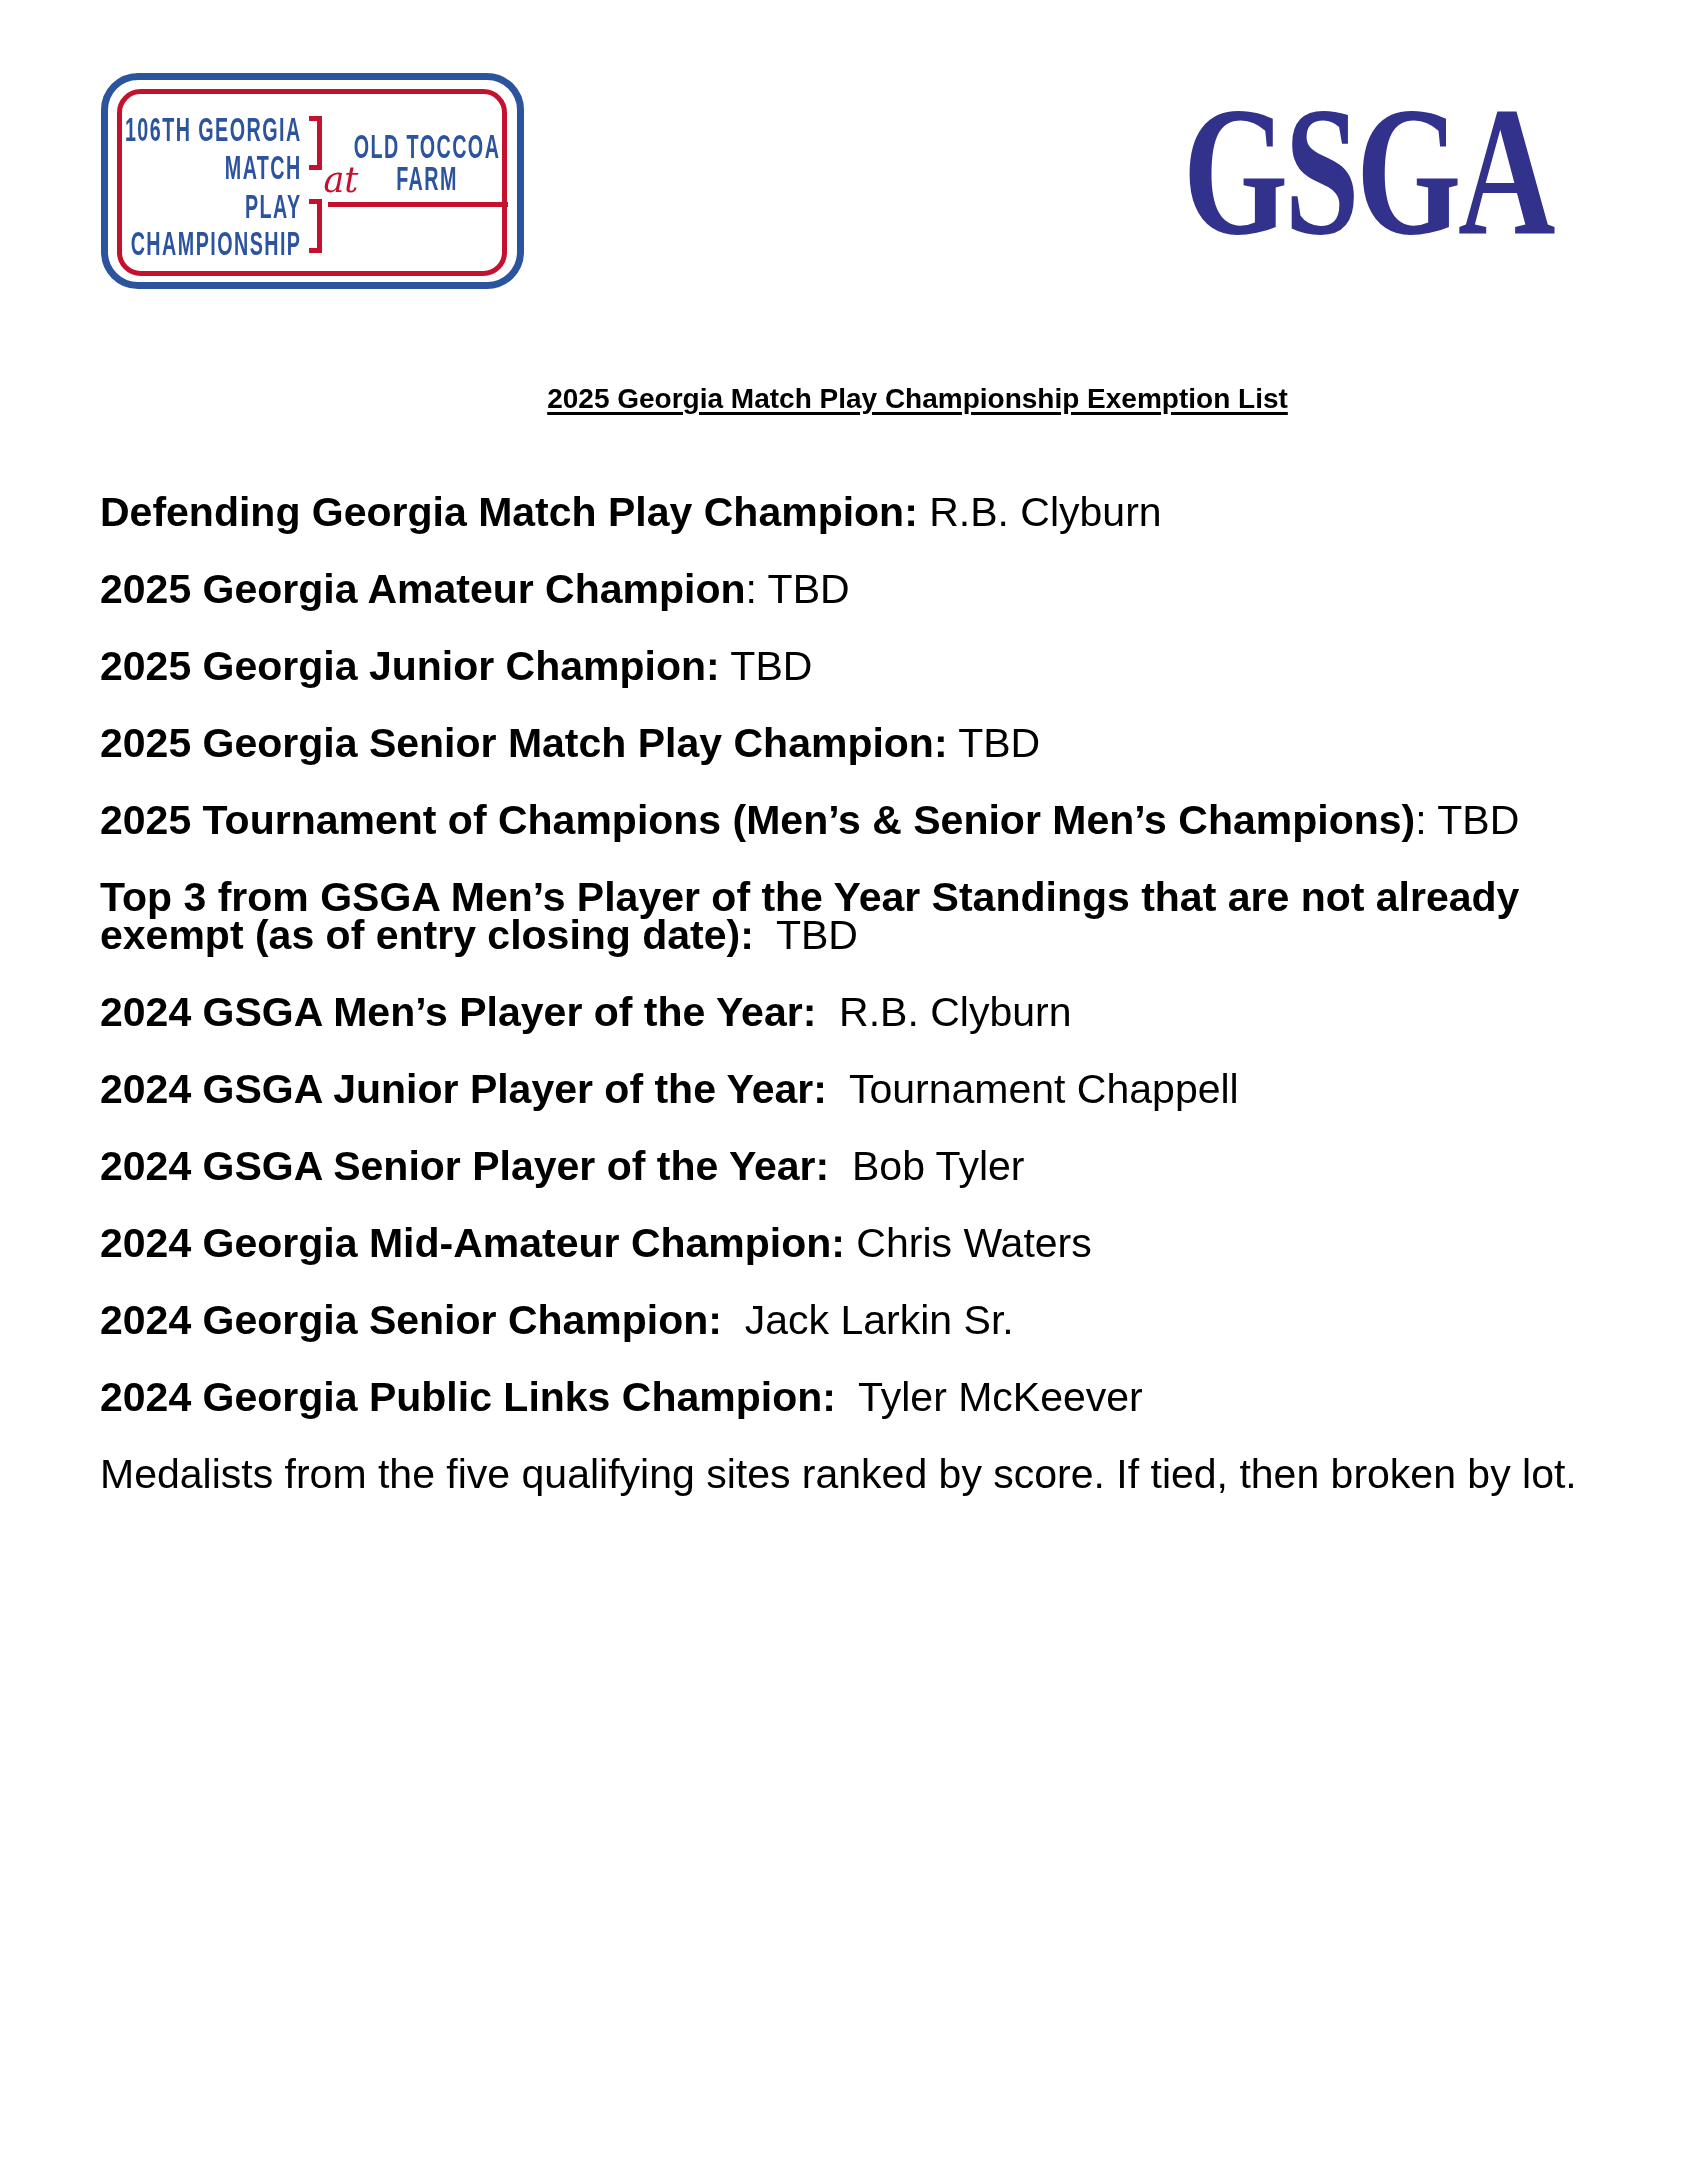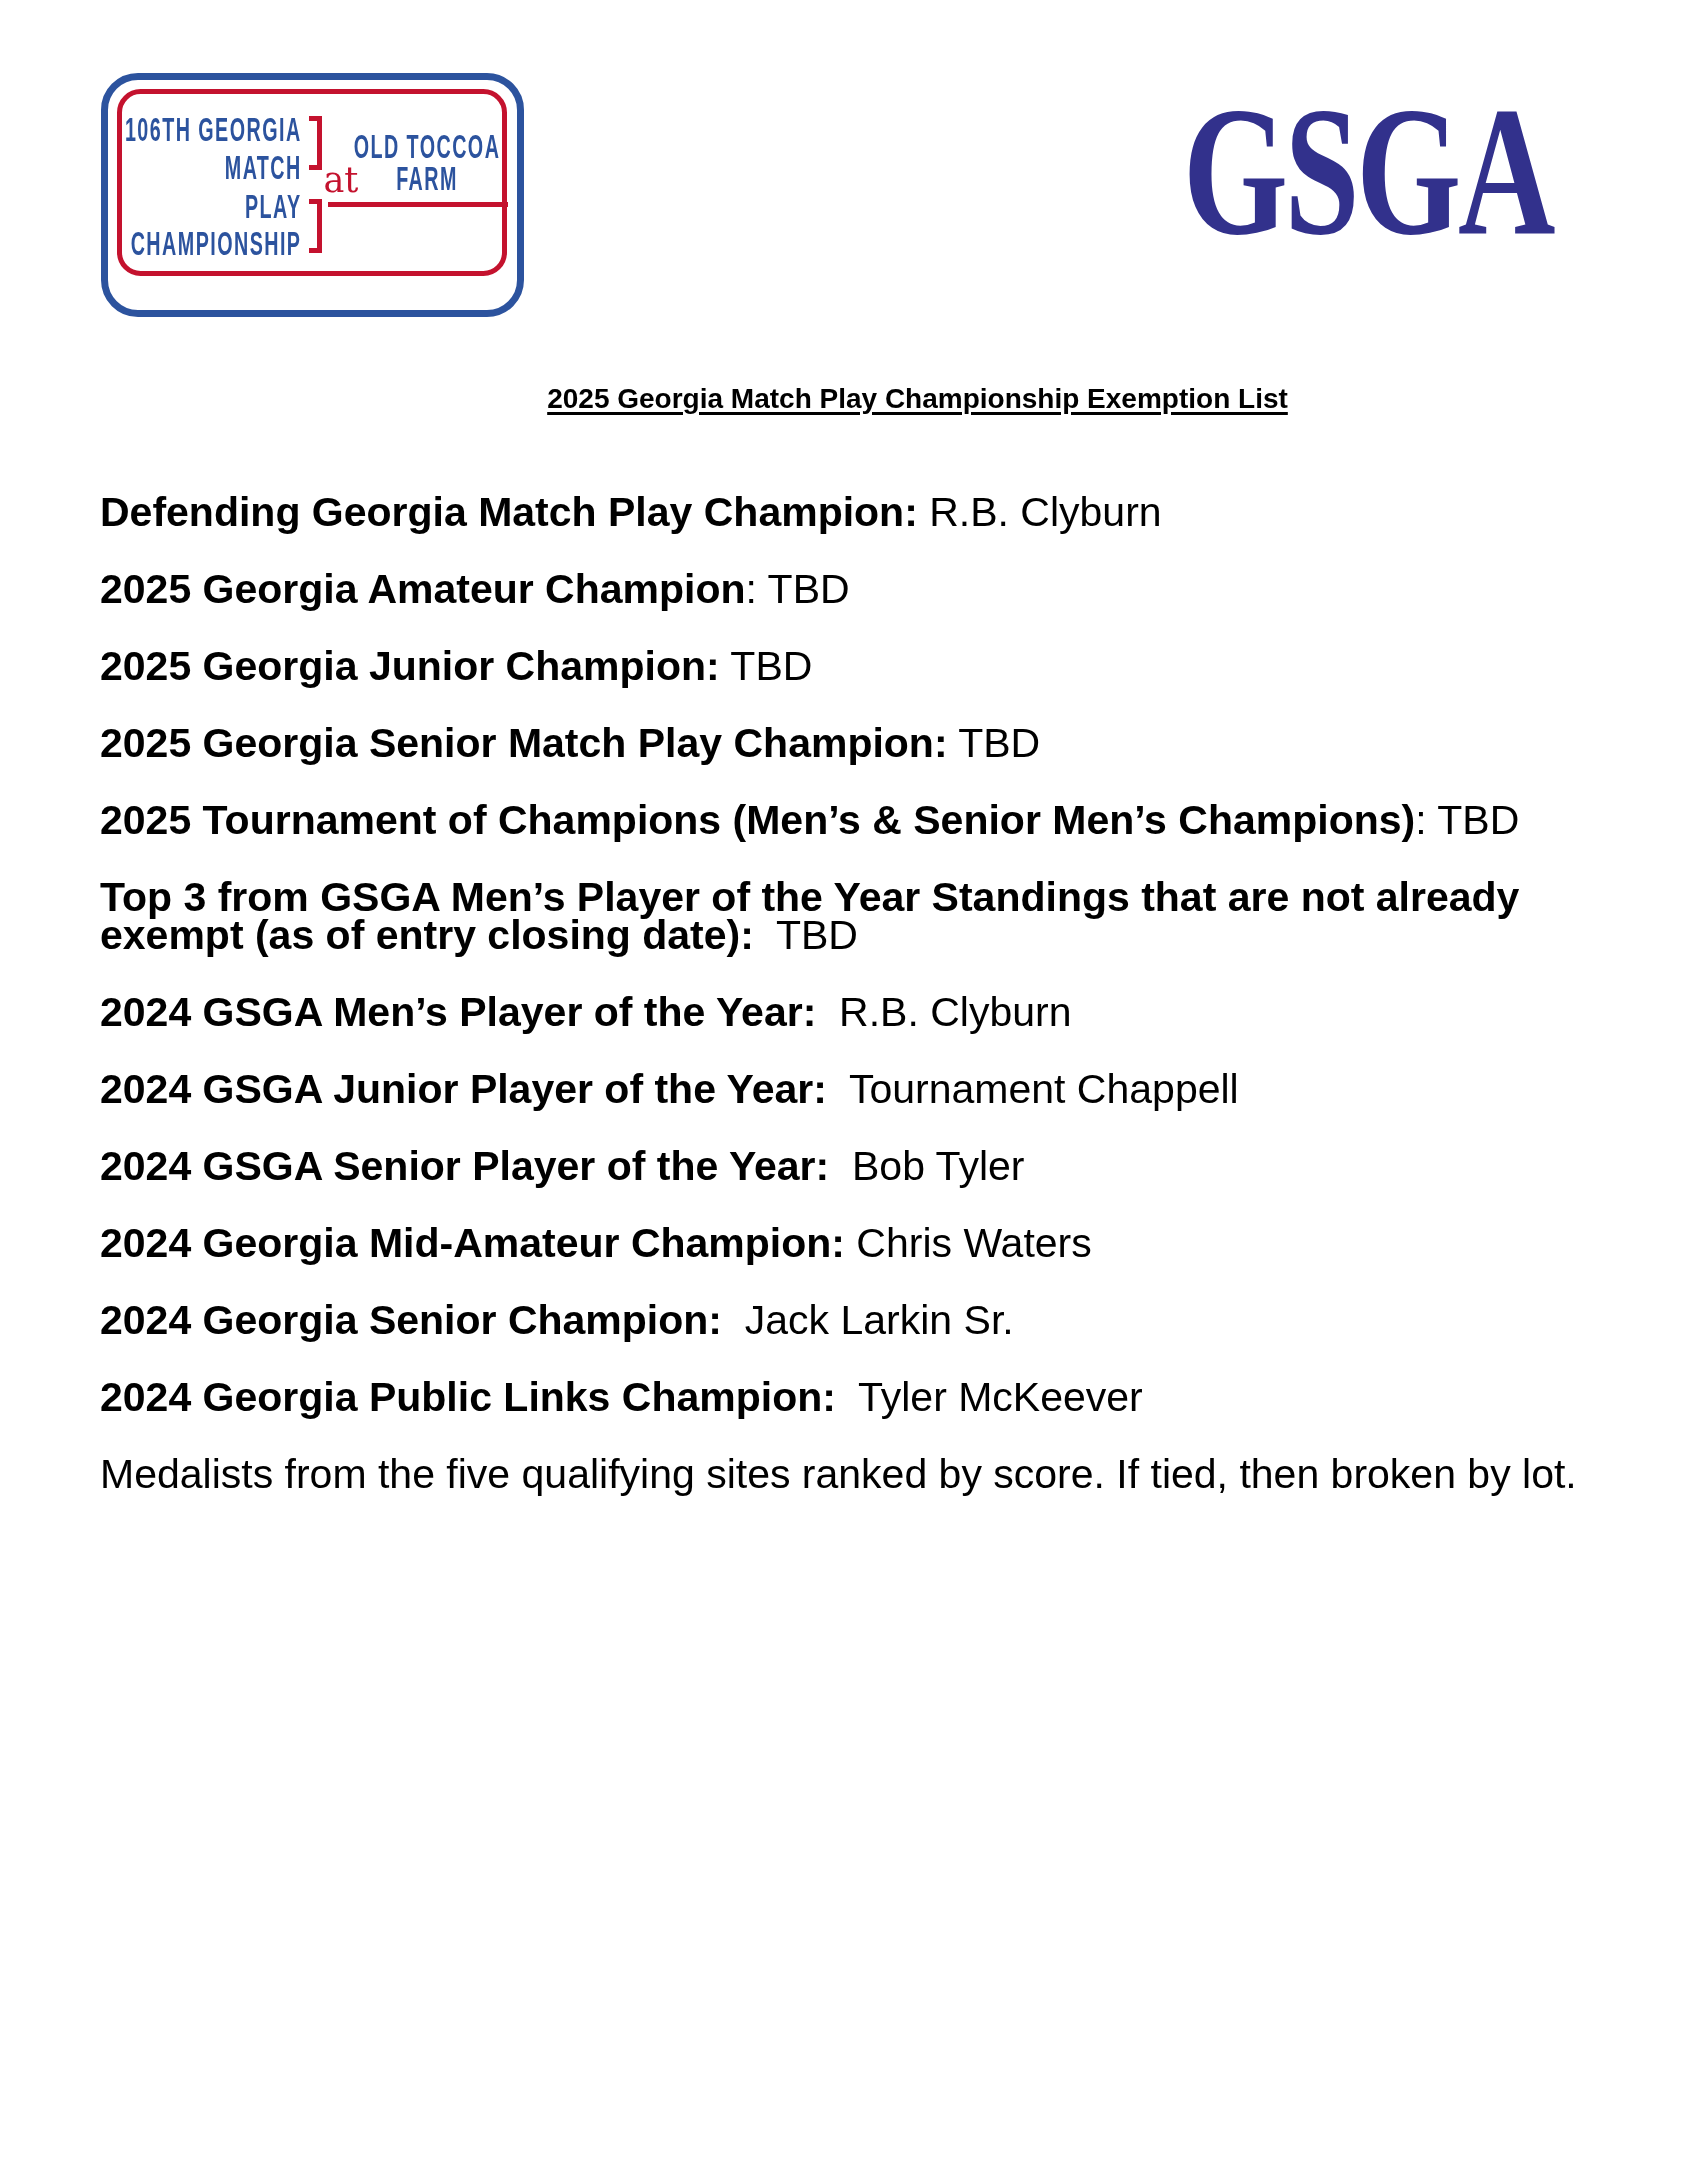--- a/index.html
+++ b/index.html
@@ -8,21 +8,21 @@
     background:#ffffff;
     font-family:"Liberation Sans", sans-serif;
     color:#000;
     position:relative;
     overflow:hidden;
   }
 
   
   .event-logo {
     position:absolute; left:101px; top:73px;
-    width:423px; height:244px;
+    width:423px; height:216px;
     border:7.6px solid #2C539E;
     border-radius:37px;
     box-sizing:border-box;
     background:#fff;
   }
   .event-logo .layer { position:absolute; left:-7.6px; top:-7.6px; width:423px; height:216px; }
   .event-logo .inner-red {
     position:absolute; left:17px; top:17px; right:16px; bottom:12.7px;
     border:5px solid #C4122E; border-radius:23.6px;
     box-sizing:border-box;
@@ -34,21 +34,21 @@
   }
   .left-line  { right:222px; transform:scaleX(0.58); transform-origin:right center; }
   .right-line { left:327px;  transform:translateX(-50%) scaleX(0.58); transform-origin:center; }
   .bracket {
     position:absolute; left:209px; width:12.7px; height:54px;
     border:5px solid #C4122E; border-left:none;
     box-sizing:border-box;
   }
   .at-script {
     position:absolute; left:223px; top:91px;
-    font-family:"DejaVu Serif", serif; 
+    font-family:"DejaVu Serif", serif; font-style:italic;
     font-size:35px; line-height:1; color:#C4122E;
   }
   .red-rule { position:absolute; left:228px; top:130px; width:180px; height:5px; background:#C4122E; }
 
   
   .gsga-logo { position:absolute; left:1183px; top:79px; width:396px; }
   .gsga-text {
     display:inline-block;
     font-family:"Liberation Serif", serif;
     font-weight:bold; font-size:135px; line-height:1;

